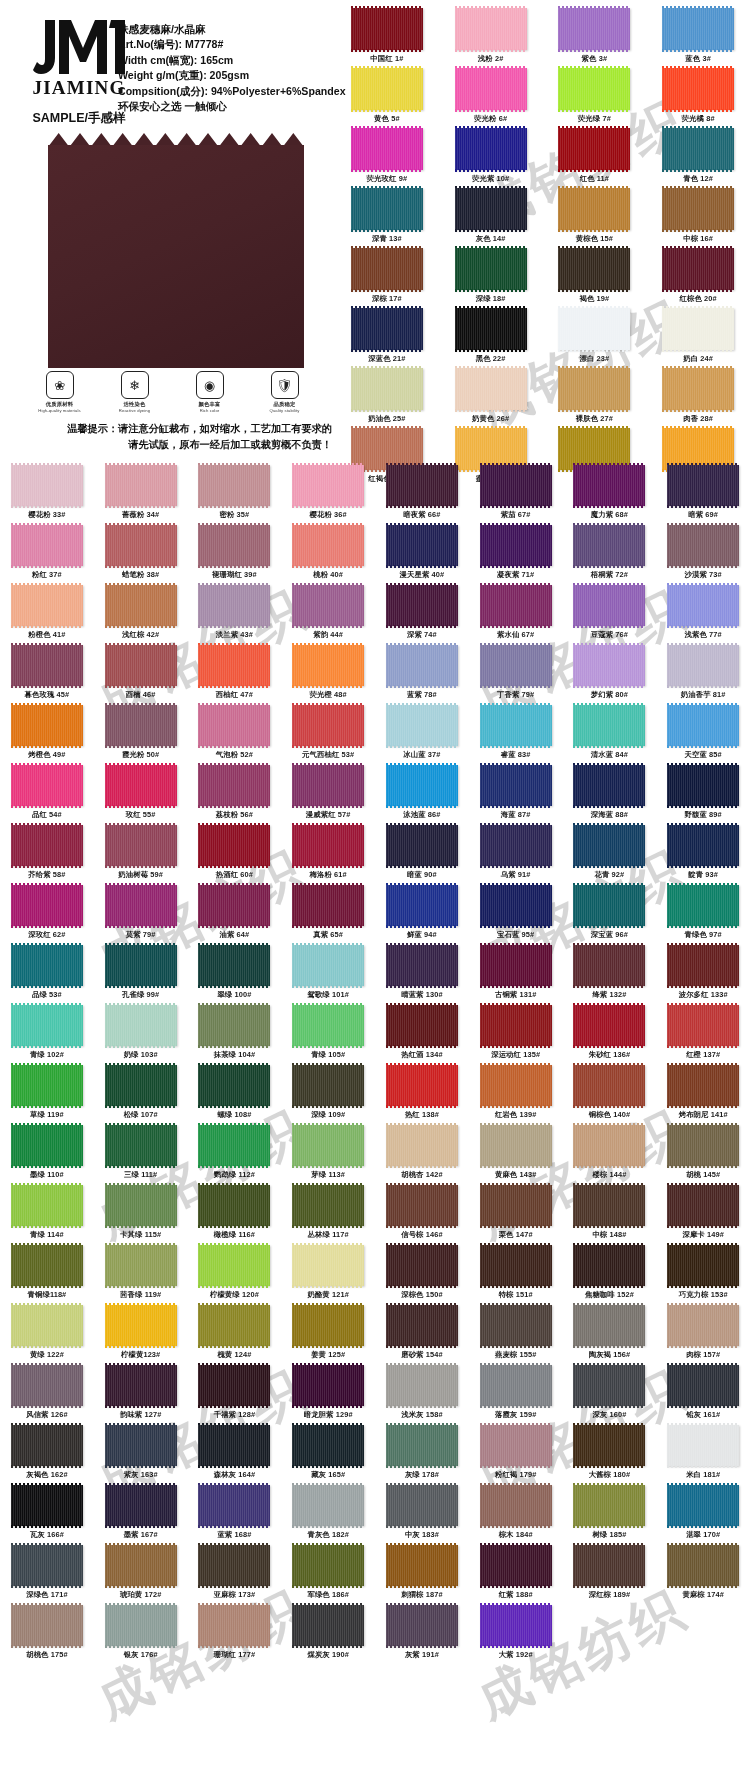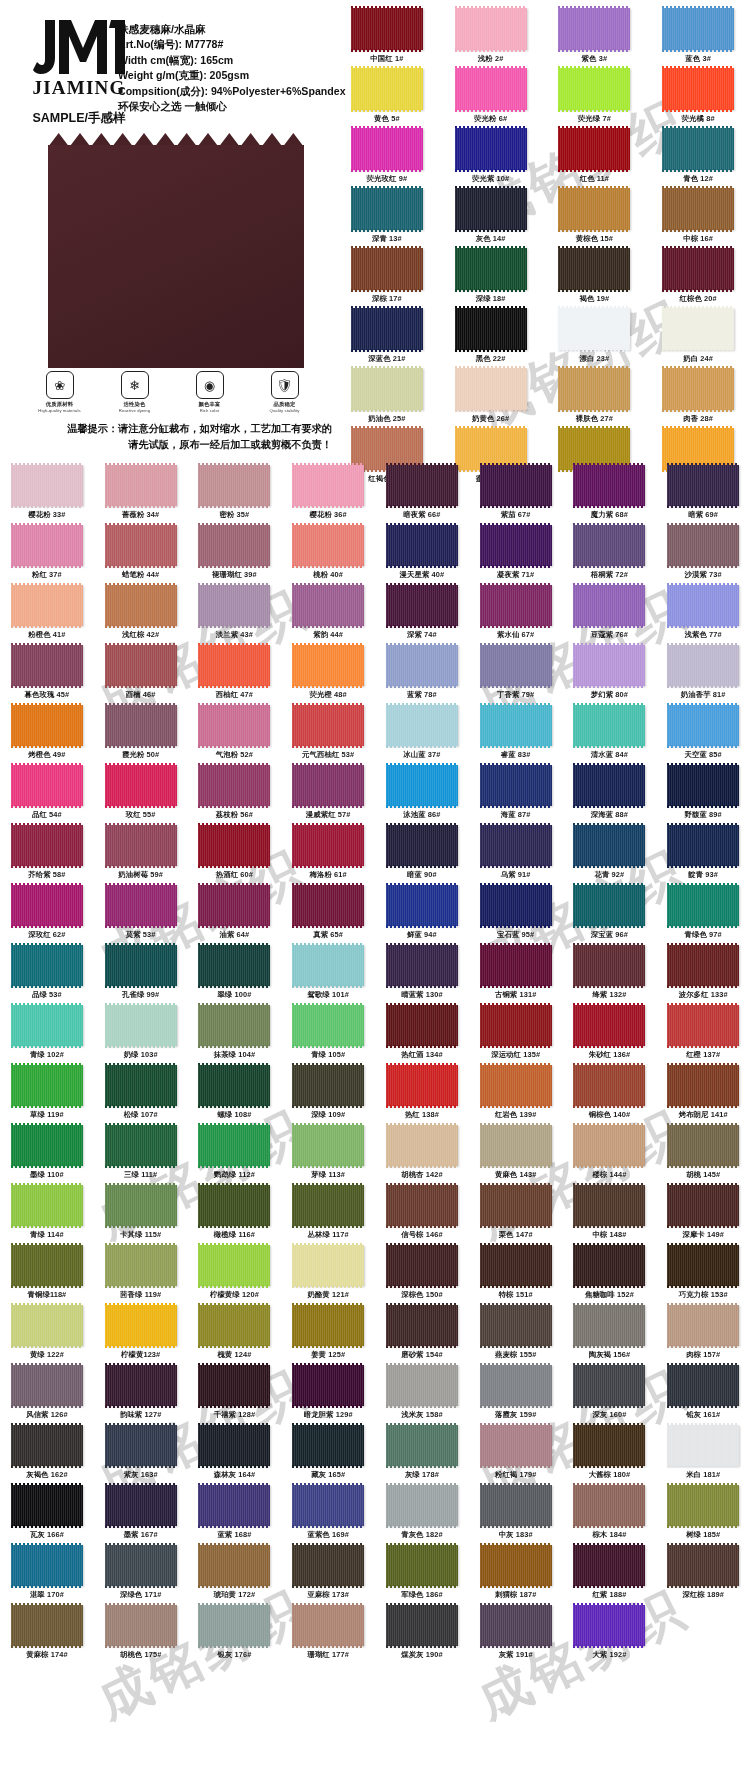--- a/index.html
+++ b/index.html
@@ -379,21 +379,21 @@
     <div class="sw">
       <div class="chip" style="background: rgb(221, 130, 168); color: rgb(221, 130, 168);">
         <div class="weave"></div>
       </div>
       <div class="cap">粉红 37#</div>
     </div>
     <div class="sw">
       <div class="chip" style="background: rgb(178, 92, 95); color: rgb(178, 92, 95);">
         <div class="weave"></div>
       </div>
-      <div class="cap">蜡笔粉 44#</div>
+      <div class="cap">蜡笔粉 38#</div>
     </div>
     <div class="sw">
       <div class="chip" style="background: rgb(155, 99, 113); color: rgb(155, 99, 113);">
         <div class="weave"></div>
       </div>
       <div class="cap">褪珊瑚红 39#</div>
     </div>
     <div class="sw">
       <div class="chip" style="background: rgb(232, 123, 114); color: rgb(232, 123, 114);">
         <div class="weave"></div>
@@ -667,21 +667,21 @@
     <div class="sw">
       <div class="chip" style="background: rgb(165, 22, 107); color: rgb(165, 22, 107);">
         <div class="weave"></div>
       </div>
       <div class="cap">深玫红 62#</div>
     </div>
     <div class="sw">
       <div class="chip" style="background: rgb(146, 36, 110); color: rgb(146, 36, 110);">
         <div class="weave"></div>
       </div>
-      <div class="cap">莫紫 53#</div>
+      <div class="cap">莫紫 79#</div>
     </div>
     <div class="sw">
       <div class="chip" style="background: rgb(122, 28, 74); color: rgb(122, 28, 74);">
         <div class="weave"></div>
       </div>
       <div class="cap">油紫 64#</div>
     </div>
     <div class="sw">
       <div class="chip" style="background: rgb(111, 20, 54); color: rgb(111, 20, 54);">
         <div class="weave"></div>
@@ -1156,26 +1156,20 @@
       </div>
       <div class="cap">墨紫 167#</div>
     </div>
     <div class="sw">
       <div class="chip" style="background: rgb(60, 50, 115); color: rgb(60, 50, 115);">
         <div class="weave"></div>
       </div>
       <div class="cap">蓝紫 168#</div>
     </div>
     <div class="sw">
-      <div class="chip" style="background: rgb(59, 63, 131); color: rgb(59, 63, 131);">
-        <div class="weave"></div>
-      </div>
-      <div class="cap">蓝紫色 169#</div>
-    </div>
-    <div class="sw">
       <div class="chip" style="background: rgb(154, 162, 163); color: rgb(154, 162, 163);">
         <div class="weave"></div>
       </div>
       <div class="cap">青灰色 182#</div>
     </div>
     <div class="sw">
       <div class="chip" style="background: rgb(84, 88, 92); color: rgb(84, 88, 92);">
         <div class="weave"></div>
       </div>
       <div class="cap">中灰 183#</div>

